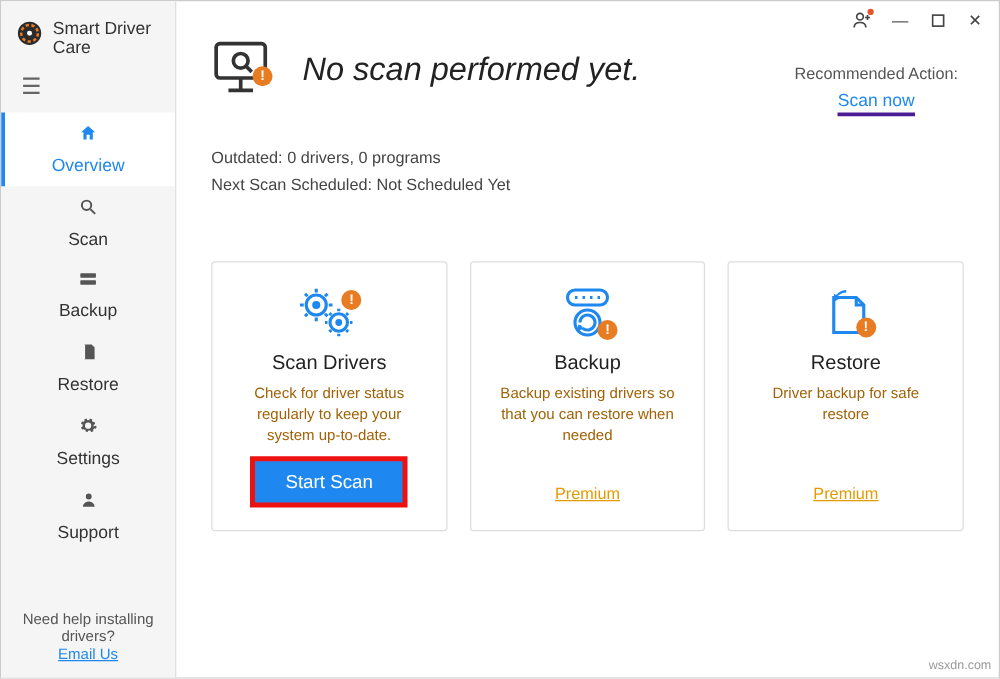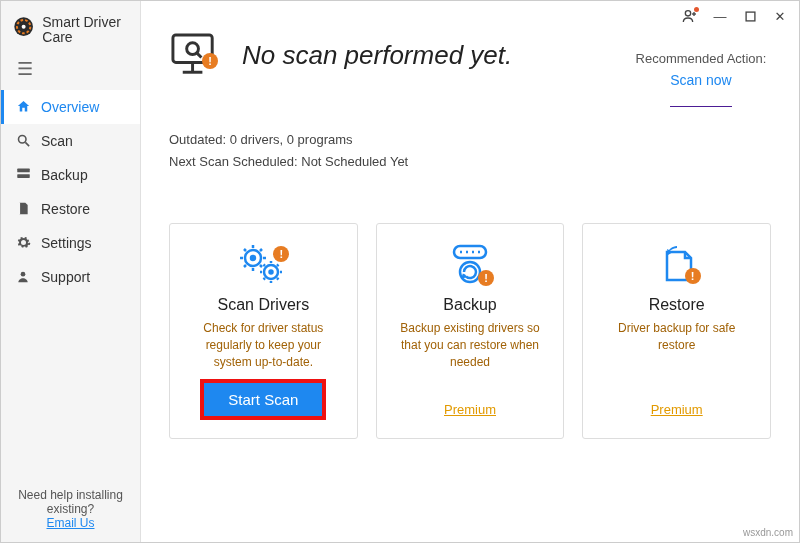--- a/index.html
+++ b/index.html
@@ -4,37 +4,37 @@
 <style>
   * { box-sizing: border-box; margin: 0; padding: 0; font-family: "Segoe UI", Arial, sans-serif; }
   body { width: 800px; height: 543px; background: #fff; overflow: hidden; position: relative; }
   .app { display: flex; width: 100%; height: 100%; border: 1px solid #ccc; }
   .sidebar { width: 140px; background: #f5f5f5; display: flex; flex-direction: column; border-right: 1px solid #e0e0e0; }
   .brand { display: flex; align-items: center; gap: 8px; padding: 14px 12px 12px 12px; }
   .brand-logo { width: 28px; height: 28px; }
   .brand-text { font-size: 14px; color: #333; line-height: 1.1; }
   .hamburger { padding: 0 16px 10px 16px; color: #666; font-size: 18px; user-select: none; }
   .nav { flex: 0 0 auto; }
-  .nav-item { display: flex; gap: 10px; padding: 9px 14px; font-size: 14px; color: #333; cursor: pointer; }
+  .nav-item { display: flex; align-items: center; gap: 10px; padding: 9px 14px; font-size: 14px; color: #333; cursor: pointer; flex-direction: column; }
   .nav-item.active { background: #fff; color: #1e88f0; border-left: 3px solid #1e88f0; padding-left: 11px; }
   .nav-icon { width: 16px; display: inline-flex; justify-content: center; color: #555; }
   .nav-item.active .nav-icon { color: #1e88f0; }
   .sidebar-footer { margin-top: auto; text-align: center; padding: 12px; font-size: 12px; color: #555; }
   .sidebar-footer a { color: #1e88f0; text-decoration: underline; text-align: center; }
   .main { flex: 1; display: flex; flex-direction: column; position: relative; }
   .titlebar { height: 30px; display: flex; justify-content: flex-end; align-items: center; padding: 0 4px; }
   .tb-btn { width: 30px; height: 28px; display: inline-flex; align-items: center; justify-content: center; color: #444; font-size: 13px; cursor: pointer; position: relative; }
   .red-dot { position: absolute; top: 5px; right: 6px; width: 5px; height: 5px; background: #e4572e; border-radius: 50%; }
   .content { padding: 0 28px 10px 28px; flex: 1; }
   .head-row { display: flex; align-items: flex-start; gap: 20px; }
   .head-left { display: flex; align-items: center; gap: 18px; flex: 1; }
   .monitor-icon { width: 55px; height: 48px; position: relative; }
   .head-title { font-size: 26px; color: #222; font-weight: 400; font-style: italic; }
   .recommend { text-align: center; font-size: 13px; color: #555; padding-top: 20px; min-width: 140px; }
-  .recommend a { color: #1e88f0; text-decoration: none; border-bottom: 1px solid #4c1d95; padding-bottom: 18px; display: inline-block; margin-top: 6px; font-size: 14px; }
+  .recommend a { color: #1e88f0; text-decoration: none; border-bottom: 3px solid #4c1d95; padding-bottom: 2px; display: inline-block; margin-top: 6px; font-size: 14px; }
   .stats { font-size: 13px; color: #444; margin-top: 22px; line-height: 1.7; }
   .cards { display: flex; gap: 18px; margin-top: 50px; }
   .card { flex: 1; border: 1px solid #ddd; border-radius: 3px; padding: 18px 12px 20px 12px; text-align: center; display: flex; flex-direction: column; align-items: center; min-height: 190px; }
   .card-icon { width: 60px; height: 46px; position: relative; margin-bottom: 8px; }
   .card-title { font-size: 16px; color: #222; margin-bottom: 6px; }
   .card-desc { font-size: 12px; color: #a16207; line-height: 1.4; flex: 1; padding: 0 4px; }
   .card-action { margin-top: 10px; }
   .btn-primary { background: #1e88f0; color: #fff; border: none; padding: 10px 26px; font-size: 15px; cursor: pointer; outline: 4px solid #e11; outline-offset: -2px; }
   .link-premium { color: #e29a00; font-size: 13px; text-decoration: underline; cursor: pointer; }
   .alert-badge { position: absolute; right: -2px; bottom: -2px; width: 16px; height: 16px; background: #e77c22; border-radius: 50%; display: flex; align-items: center; justify-content: center; color: #fff; font-size: 11px; font-weight: bold; }
@@ -106,21 +106,21 @@
             <svg width="14" height="15" viewBox="0 0 24 24" fill="currentColor">
               <circle cx="12" cy="8" r="4"></circle>
               <path d="M4 22c0-4 4-7 8-7s8 3 8 7z"></path>
             </svg>
           </span>
         <span>Support</span>
       </div>
     </nav>
     <div class="sidebar-footer">
       <div>Need help installing</div>
-      <div>existing?</div>
+      <div>drivers?</div>
       <a href="#">Email Us</a>
     </div>
   </aside>
 
   <main class="main">
     <div class="titlebar">
       <div class="tb-btn">
         <svg width="16" height="16" viewBox="0 0 24 24" fill="none" stroke="#444" stroke-width="2">
             <circle cx="9" cy="8" r="4"></circle>
             <path d="M2 21c0-4 3-6 7-6s7 2 7 6"></path>

